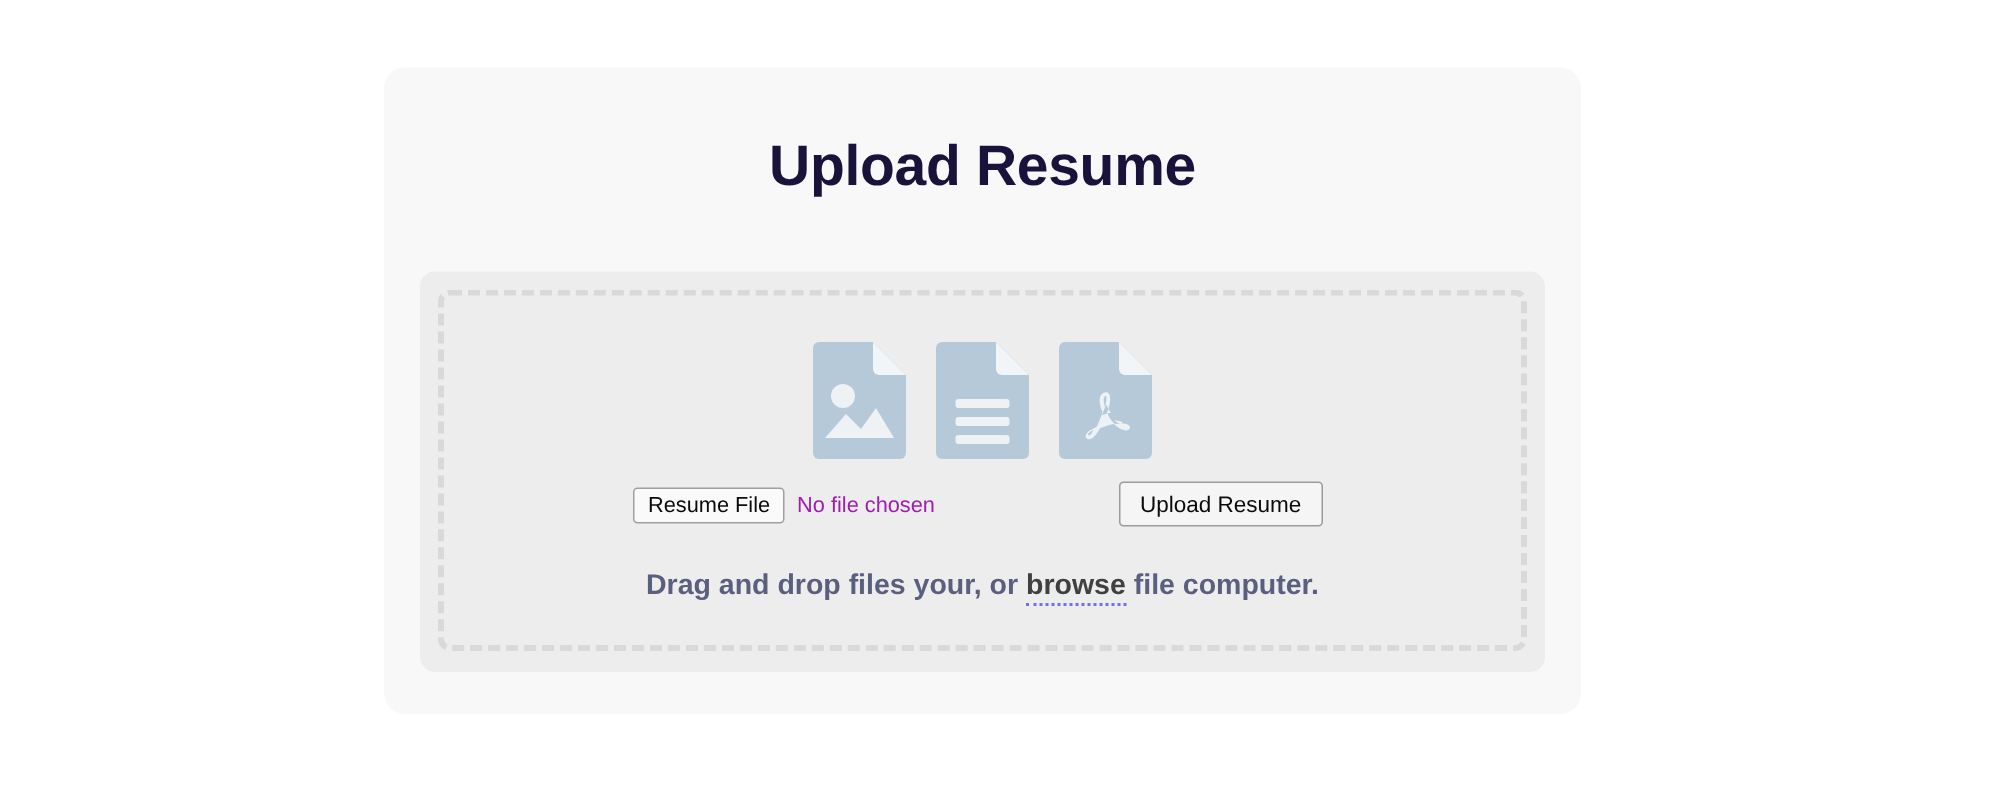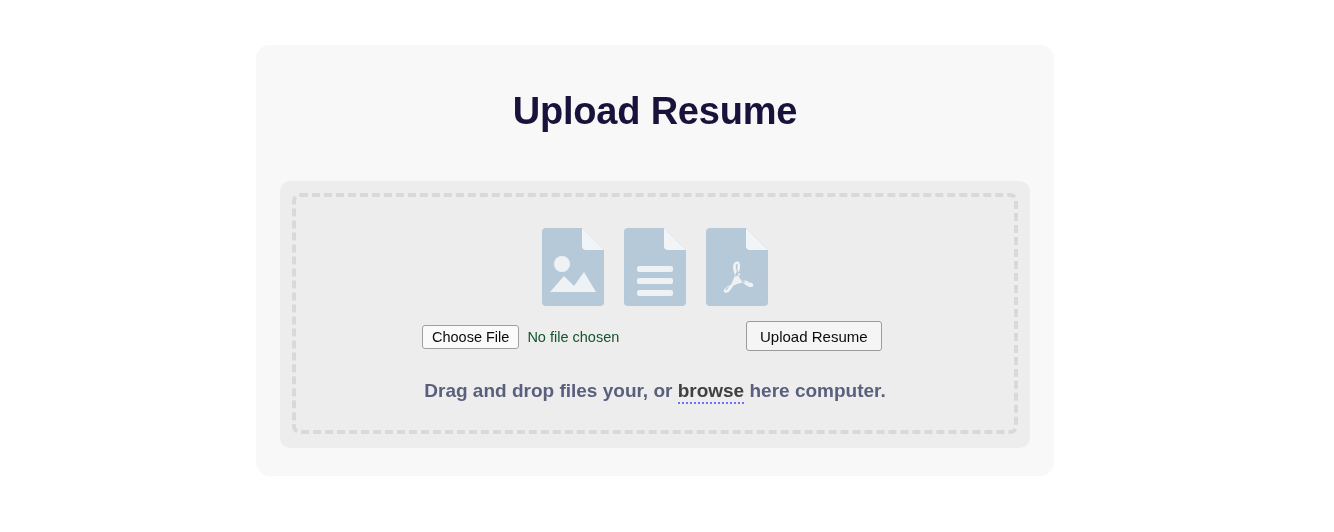--- a/index.html
+++ b/index.html
@@ -120,21 +120,21 @@
     color: #0b0b0b;
     line-height: 1;
     white-space: nowrap;
     box-sizing: border-box;
     cursor: default;
   }
 
   .no-file-text {
     margin-left: 8px;
     font-size: 14.5px;
-    color: #14532d;
+    color: #a21caf;
     white-space: nowrap;
     line-height: 1;
   }
 
   .upload-btn {
     position: absolute;
     left: 466px;
     top: -2px;
     display: inline-flex;
     align-items: center;
@@ -209,27 +209,27 @@
           <path d="M0 4 A4 4 0 0 1 4 0 L40 0 L62 22 L62 74 A4 4 0 0 1 58 78 L4 78 A4 4 0 0 1 0 74 Z" fill="#b6c9d8"></path>
           <path d="M40 0 L62 22 L44 22 A4 4 0 0 1 40 18 Z" fill="#f2f5f7"></path>
           <path d="M31.5 33.5 c1.6 0 2.6 1.8 2.6 4.6 c0 3.0 -0.9 6.1 -2.1 9.0 c1.5 3.2 3.4 5.9 5.3 7.6 c2.6 -0.5 5.1 -0.6 7.0 -0.2 c2.2 0.5 3.3 1.6 3.0 2.9 c-0.3 1.3 -1.8 1.9 -3.6 1.5 c-2.2 -0.5 -4.8 -2.1 -7.1 -4.3 c-3.1 0.6 -6.3 1.6 -9.1 2.8 c-2.3 4.2 -4.8 7.0 -6.8 7.4 c-1.6 0.3 -2.8 -0.5 -2.9 -1.8 c-0.2 -1.9 2.3 -4.2 7.2 -6.3 c1.6 -3.1 3.0 -6.7 4.0 -10.0 c-1.2 -2.5 -1.9 -5.1 -1.9 -7.3 c0 -3.4 1.4 -5.9 4.4 -5.9 Z M23.0 58.5 c-2.6 1.4 -3.8 2.7 -3.7 3.3 c0.0 0.4 0.4 0.5 0.9 0.4 c0.8 -0.2 1.8 -1.5 2.8 -3.7 Z M36.5 52.0 c1.4 1.2 2.9 2.0 4.1 2.3 c0.9 0.2 1.5 0.0 1.6 -0.4 c0.1 -0.5 -0.5 -0.9 -1.6 -1.1 c-1.1 -0.2 -2.6 -0.2 -4.1 -0.8 Z M31.3 41.5 c-0.7 2.4 -1.6 4.9 -2.7 7.3 c1.9 -0.7 3.9 -1.3 5.9 -1.7 c-1.2 -1.7 -2.3 -3.6 -3.2 -5.6 Z M31.4 35.8 c-1.1 0 -1.6 1.1 -1.6 2.9 c0 1.3 0.3 2.8 0.8 4.4 c0.6 -1.9 1.0 -3.8 1.0 -5.2 c0 -1.4 -0.1 -2.1 -0.2 -2.1 Z" fill="#eef2f5"></path>
         </svg>
 
       </div>
 
       <div class="controls-row">
 
         <div class="file-input-group">
-          <span class="choose-file-btn">Choose File</span>
+          <span class="choose-file-btn">Resume File</span>
           <span class="no-file-text">No file chosen</span>
         </div>
 
         <span class="upload-btn">Upload Resume</span>
 
       </div>
 
       <div class="hint-row">
-        <span>Drag and drop files your, or </span><a class="browse-link">browse</a><span> here computer.</span>
+        <span>Drag and drop files your, or </span><a class="browse-link">browse</a><span> file computer.</span>
       </div>
 
     </div>
   </div>
 </div>
 
 </body></html>

